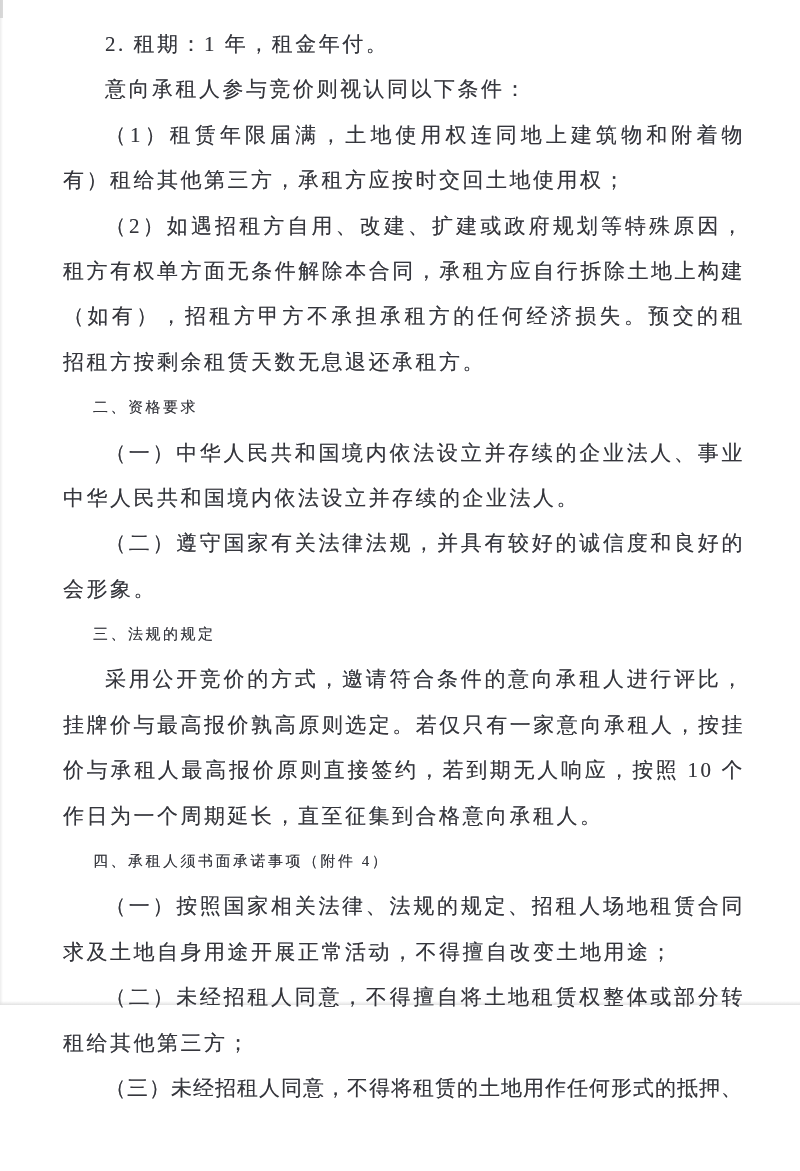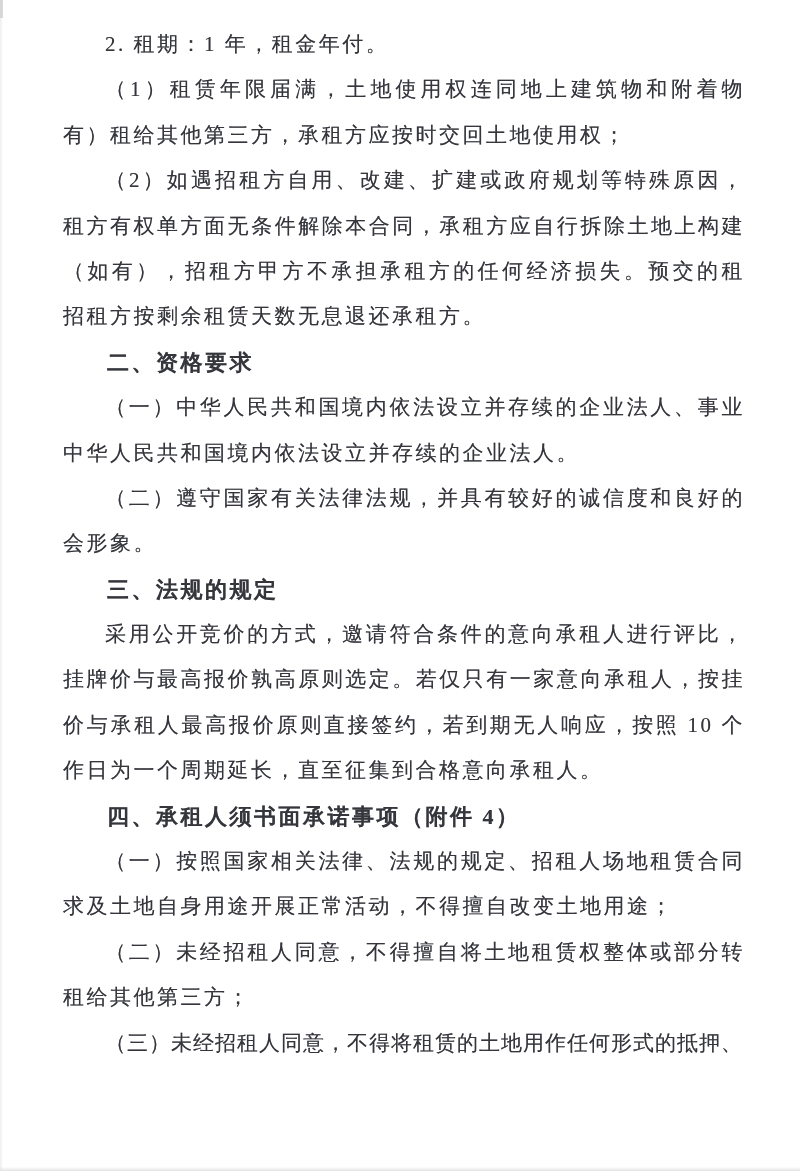--- a/index.html
+++ b/index.html
@@ -9,21 +9,21 @@
   body {
     width: 800px;
     height: 1171px;
     background: #ffffff;
     overflow: hidden;
     font-family: "Liberation Serif", "DejaVu Serif", serif;
   }
   .page {
     position: relative;
     width: 800px;
-    height: 1171px;
+    height: 1005px;
     background: #ffffff;
   }
   
   .edge-left {
     position: absolute;
     left: 0; top: 0;
     width: 3px; height: 100%;
     background: linear-gradient(to right, #ededed, rgba(255,255,255,0));
     pointer-events: none;
   }
@@ -63,33 +63,34 @@
     white-space: normal;
     text-align: justify;
     text-align-last: justify;
     text-justify: inter-character;
     overflow: hidden;
   }
   .line.indent {
     text-indent: 2em;
   }
   .line.heading {
-    font-weight: 700;
-    font-size: 22px;
+    font-weight: 400;
+    font-size: 15px;
   }
 </style>
 </head>
 <body>
 
 <div class="page">
   <div class="edge-left"></div>
   <div class="edge-left-top"></div>
   <div class="edge-bottom"></div>
   <div class="text-block" id="text-block">
       <div class="line indent">2. 租期：1 年，租金年付。</div>
+      <div class="line indent">意向承租人参与竞价则视认同以下条件：</div>
       <div class="line indent just">（1）租赁年限届满，土地使用权连同地上建筑物和附着物（如</div>
       <div class="line">有）租给其他第三方，承租方应按时交回土地使用权；</div>
       <div class="line indent just">（2）如遇招租方自用、改建、扩建或政府规划等特殊原因，招</div>
       <div class="line just">租方有权单方面无条件解除本合同，承租方应自行拆除土地上构建物</div>
       <div class="line just">（如有），招租方甲方不承担承租方的任何经济损失。预交的租金，</div>
       <div class="line">招租方按剩余租赁天数无息退还承租方。</div>
       <div class="line heading indent">二、资格要求</div>
       <div class="line indent just">（一）中华人民共和国境内依法设立并存续的企业法人、事业单</div>
       <div class="line">中华人民共和国境内依法设立并存续的企业法人。</div>
       <div class="line indent just">（二）遵守国家有关法律法规，并具有较好的诚信度和良好的社</div>

